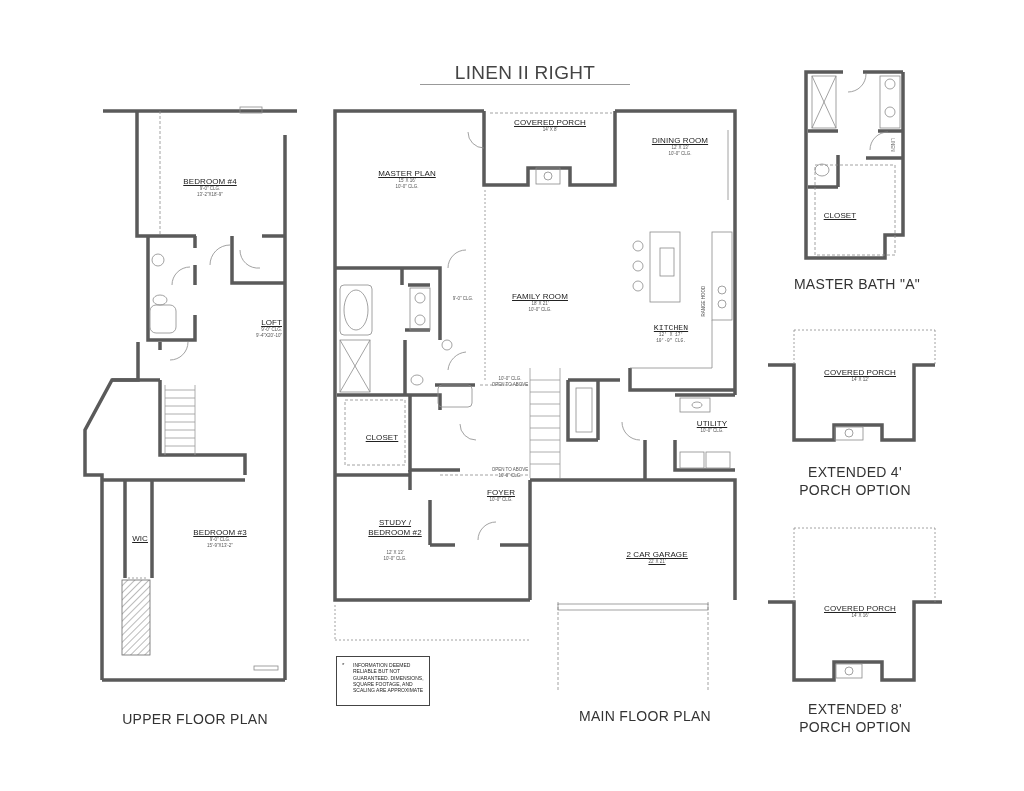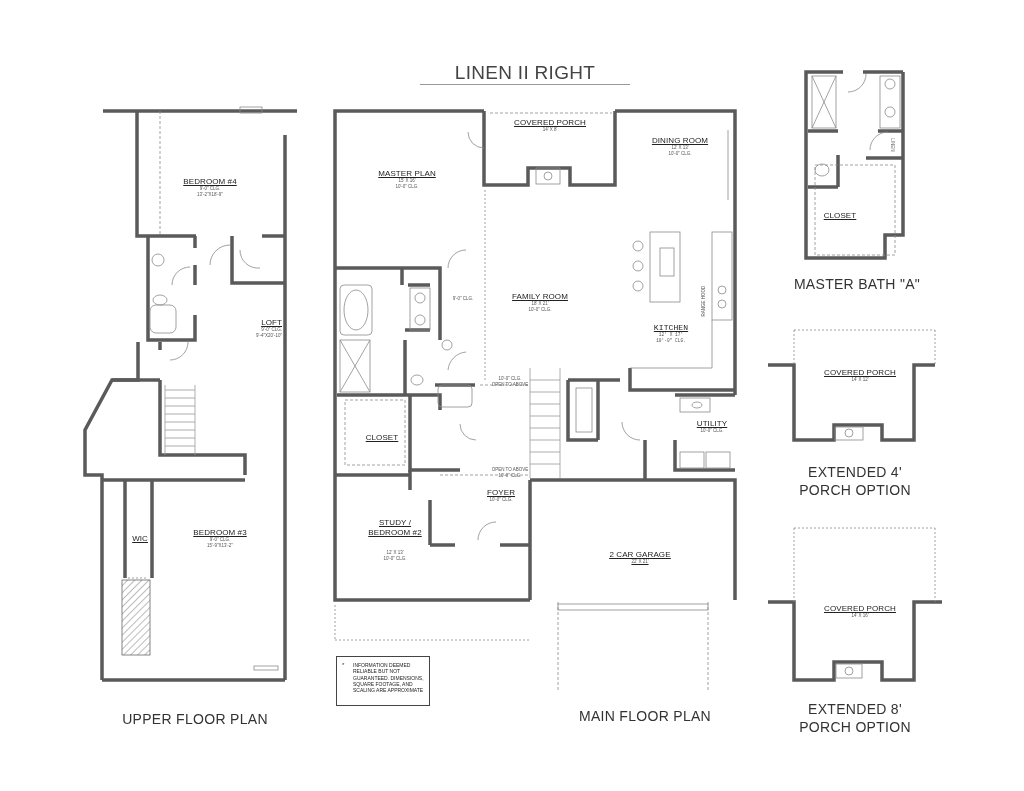--- a/index.html
+++ b/index.html
@@ -286,21 +286,21 @@
 </div>
 <div class="lbl" style="left:476px; top:488px; width:50px;">
   <div class="room">FOYER</div>
   <div class="dim">10'-0" CLG.</div>
 </div>
 <div class="lbl" style="left:360px; top:506px; width:70px;">
   <div class="room" style="white-space:normal; width:54px; margin:12px auto; line-height:10px;">STUDY / BEDROOM #2</div>
   <div class="dim">12' X 13'</div>
   <div class="dim">10'-0" CLG.</div>
 </div>
-<div class="lbl" style="left:595px; top:550px; width:90px;text-decoration:underline;">
+<div class="lbl" style="left:612px; top:550px; width:90px;text-decoration:underline;">
   <div class="room">2 CAR GARAGE</div>
   <div class="dim">22' X 21'</div>
 </div>
 
 <div class="lbl dim" style="left:448px; top:296px; width:30px;">9'-0" CLG.</div>
 <div class="lbl" style="left:480px; top:376px; width:60px;">
   <div class="dim">10'-0" CLG.</div>
   <div class="dim">OPEN TO ABOVE</div>
 </div>
 <div class="lbl" style="left:480px; top:467px; width:60px;">

